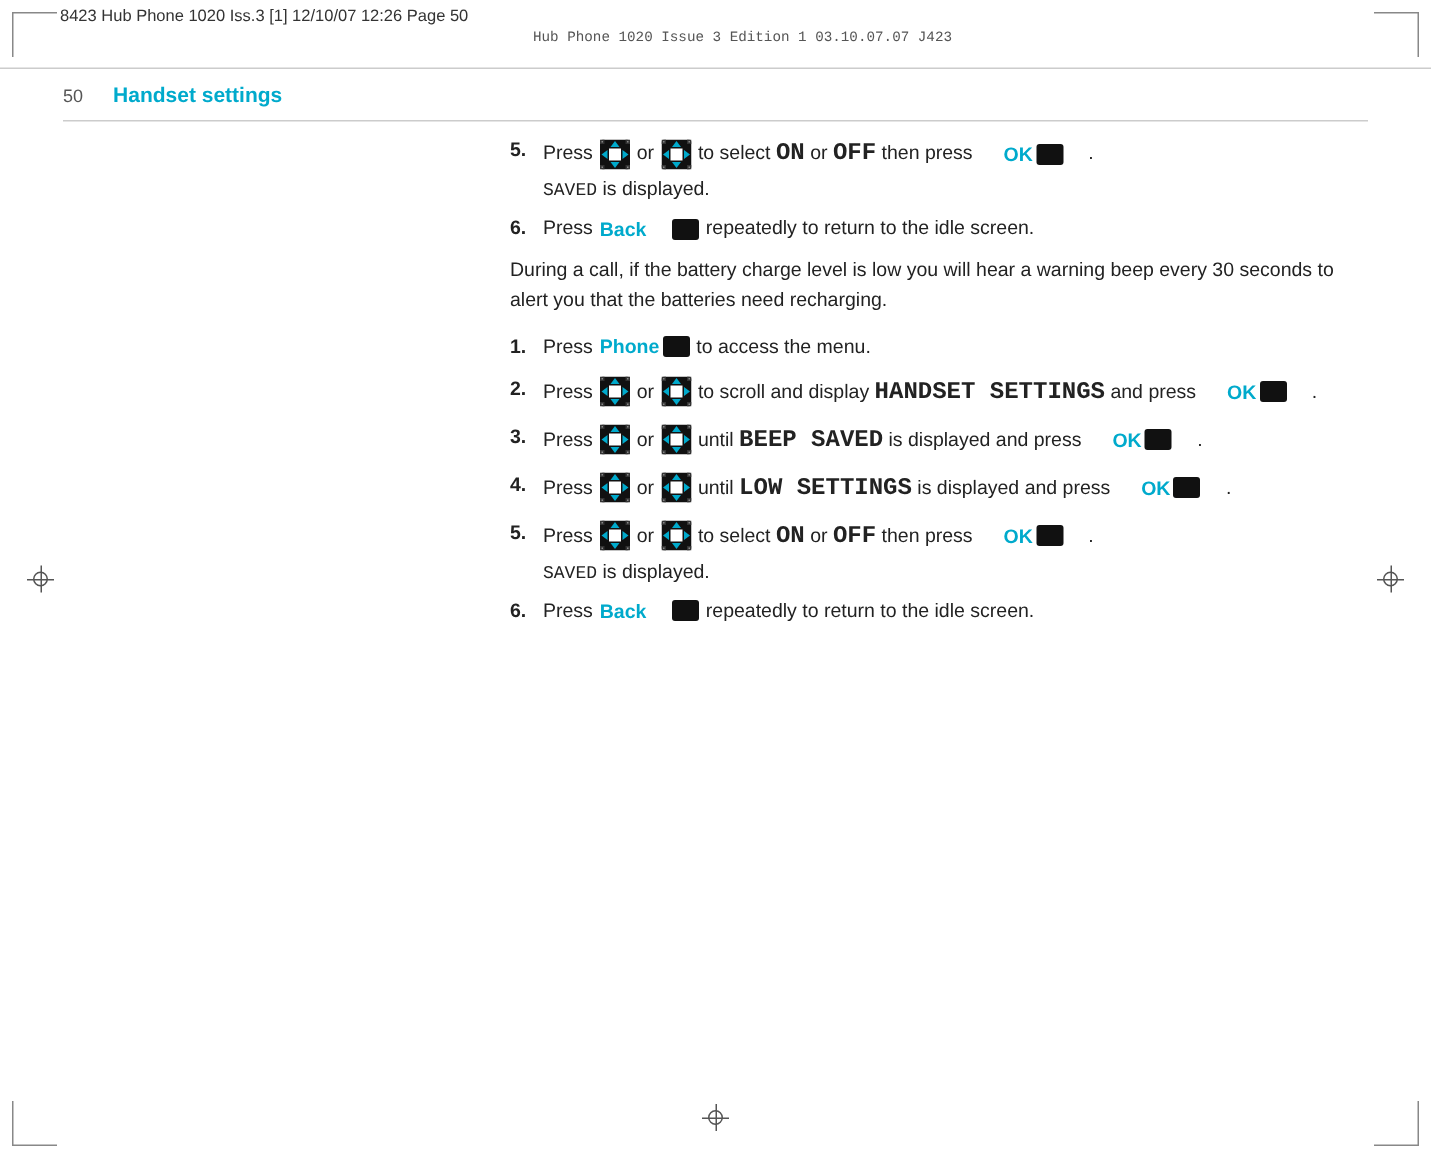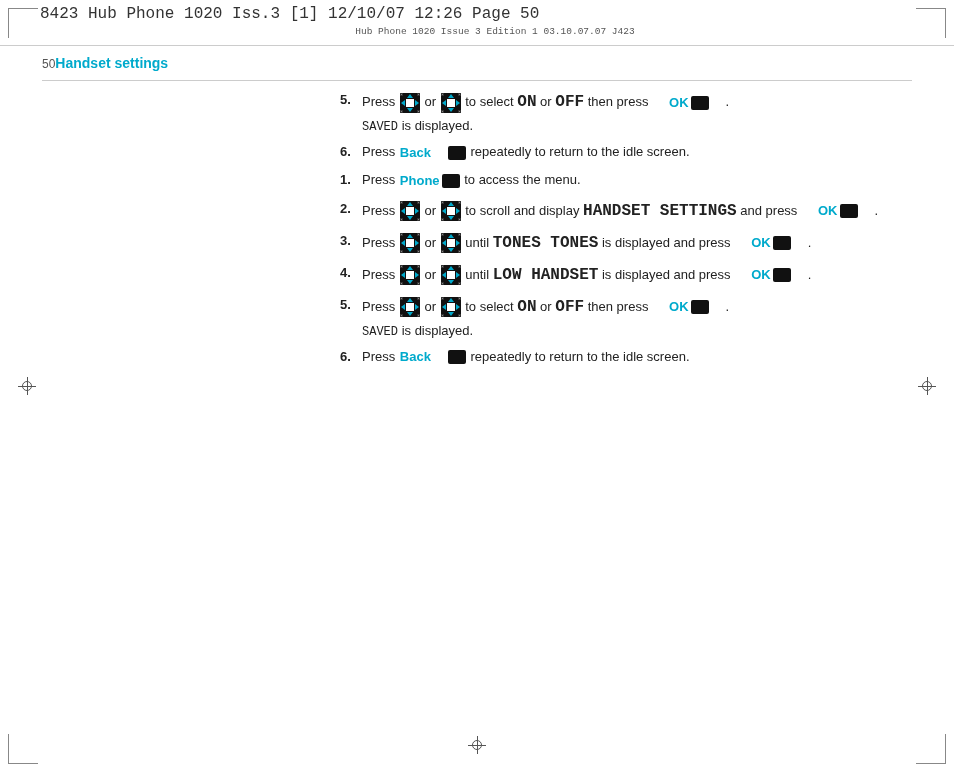--- a/index.html
+++ b/index.html
@@ -66,43 +66,43 @@
     .reg-bottom { bottom: 18px; left: 50%; transform: translateX(-50%); }
 
     
     .header-area {
       position: absolute;
       top: 0; left: 0; right: 0;
       height: 46px;
       border-bottom: 1px solid #ccc;
     }
     .header-top-bar {
-      font-size: 16px;
+      font-size: 11px;
       color: #333;
-      font-family: Liberation Mono, monospace;
+      font-family: Liberation Sans, sans-serif;
       padding: 4px 60px 0 40px;
       line-height: 1.3;
     }
     .header-sub-bar {
       font-size: 9.5px;
       color: #555;
       font-family: 'Courier New', monospace;
       padding: 1px 40px 0 40px;
       text-align: center;
       margin-left: 36px;
     }
 
     
     .page-num-section {
       position: absolute;
       top: 55px;
       left: 42px;
       display: flex;
       align-items: baseline;
-      gap: 0;
+      gap: 20px;
     }
     .page-num {
       font-size: 12px;
       color: #555;
     }
     .section-title {
       font-size: 14px;
       font-weight: bold;
       color: #00aacc;
     }
@@ -350,20 +350,21 @@
         <span class="btn-back">
           <span class="btn-back-text">Back</span>
           <span class="btn-back-bar"></span>
         </span>
         repeatedly to return to the idle screen.
       </span>
     </div>
   </div>
 
 
+  <div class="desc-para">During a call, if the battery charge level is low you will hear a warning beep every 30 seconds to alert you that the batteries need recharging.</div>
 
   <div class="instruction-block">
     <div class="step-line">
       <span class="step-num">1.</span>
       <span class="step-content">
         Press
         <span class="btn-menu">
           <span class="btn-menu-text">Phone</span>
           <span class="btn-menu-bar"></span>
         </span>
@@ -398,42 +399,42 @@
       <span class="step-num">3.</span>
       <span class="step-content">
         Press
         <span class="btn-icon"><svg>
               <use href="#nav-btn"></use>
             </svg></span>
         or
         <span class="btn-icon"><svg>
               <use href="#nav-btn"></use>
             </svg></span>
-        until <span class="mono-text">TONES TONES</span> is displayed and press
+        until <span class="mono-text">BEEP SAVED</span> is displayed and press
         <span class="btn-ok">
           <span class="btn-ok-text">OK</span>
           <span class="btn-ok-bar"></span>
         </span>.
       </span>
     </div>
   </div>
 
   <div class="instruction-block">
     <div class="step-line">
       <span class="step-num">4.</span>
       <span class="step-content">
         Press
         <span class="btn-icon"><svg>
               <use href="#nav-btn"></use>
             </svg></span>
         or
         <span class="btn-icon"><svg>
               <use href="#nav-btn"></use>
             </svg></span>
-        until <span class="mono-text">LOW HANDSET</span> is displayed and press
+        until <span class="mono-text">LOW SETTINGS</span> is displayed and press
         <span class="btn-ok">
           <span class="btn-ok-text">OK</span>
           <span class="btn-ok-bar"></span>
         </span>.
       </span>
     </div>
   </div>
 
   <div class="instruction-block">
     <div class="step-line">

